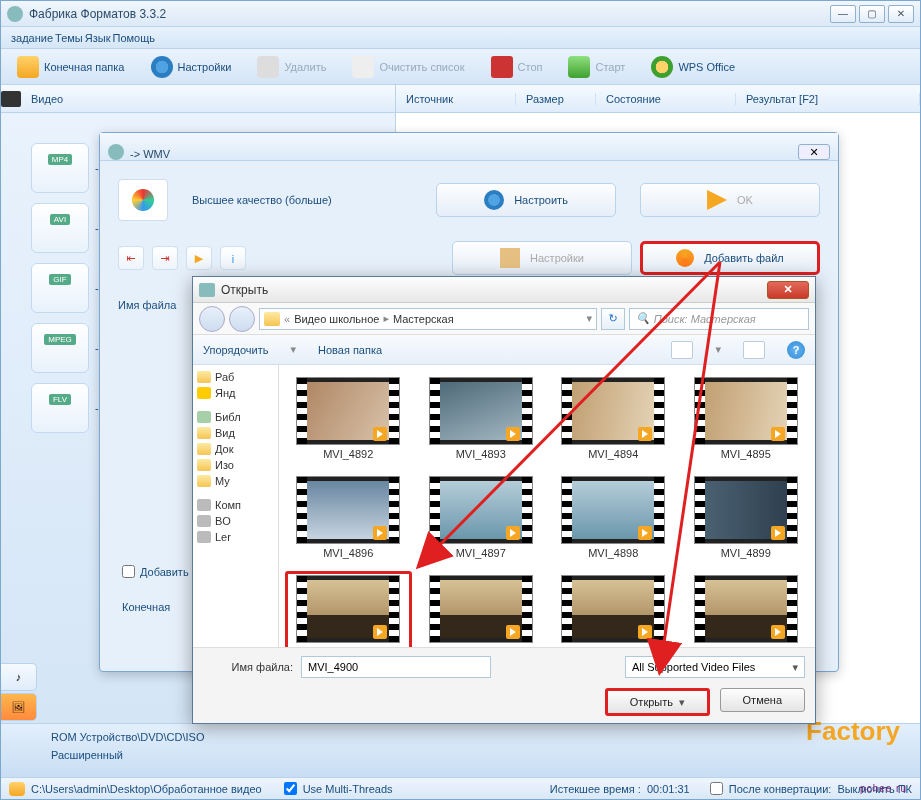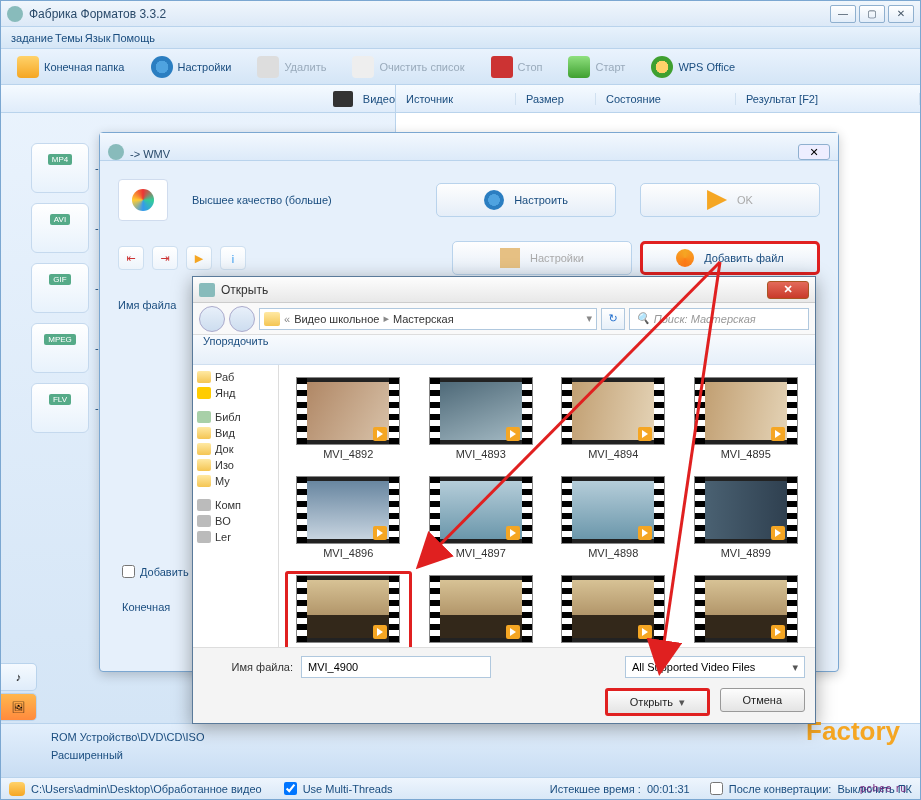--- a/index.html
+++ b/index.html
@@ -24,21 +24,21 @@
 .del-ic { background: #ddd; }
 .clear-ic { background: #eee; }
 .stop-ic { background: #c33; border-radius:3px; }
 .start-ic { background: linear-gradient(#8fe07f,#3fa030); }
 .wps-ic { background: radial-gradient(#ffd26a 40%, #3fa030 42%); border-radius:50%; }
 .disabled { color: #9ab; }
 
 .content { display: flex; height: calc(100% - 26px - 22px - 36px - 22px - 54px); }
 .left-col { width: 395px; background: linear-gradient(#eaf3fd,#d4e5f6); border-right: 1px solid #b9d3ec; }
 .right-col { flex: 1; background: #fff; }
-.video-header { height: 28px; background: linear-gradient(#f5faff,#dfecfa); display:flex; align-items:center; justify-content:flex-end; gap:10px; border-bottom:1px solid #b9d3ec; color:#1a4d7f; }
+.video-header { height: 28px; background: linear-gradient(#f5faff,#dfecfa); display:flex; align-items:center; justify-content:flex-start; gap:10px; border-bottom:1px solid #b9d3ec; color:#1a4d7f; }
 .clap-ic { width:20px; height:16px; background:#333; border-radius:2px; position:relative; }
 .col-headers { height:28px; display:flex; align-items:center; border-bottom:1px solid #b9d3ec; background: linear-gradient(#f5faff,#dfecfa); }
 .col-headers span { padding:0 10px; color:#1a4d7f; border-right:1px solid #d0e0f0; }
 
 .format-grid { padding: 30px 10px 10px 30px; display:flex; flex-direction:column; gap:10px; }
 .format-group { display:flex; align-items:center; gap:6px; }
 .format-thumb { width:58px; height:50px; background: linear-gradient(#fff,#e8f2fc); border:1px solid #c5d9ee; border-radius:6px; display:flex; align-items:center; justify-content:center; }
 .format-thumb .badge { font-size:8px; padding:1px 4px; border-radius:2px; color:#fff; background:#5a8; margin-top:-18px; }
 .format-label { color:#1a4d7f; width: 90px; }
 
@@ -76,21 +76,21 @@
 .open-dialog { position:absolute; top:276px; left:192px; width:624px; height:448px; background:#f4f4f4; border:1px solid #5a7a9a; box-shadow:0 4px 18px rgba(0,0,0,.35); }
 .od-title { height:26px; background:linear-gradient(#fdfdfd,#e8e8e8); border-bottom:1px solid #ccc; display:flex; align-items:center; padding:0 6px; }
 .od-title .t { color:#333; flex:1; font-size:12px; }
 .red-close { width:42px; height:18px; background:linear-gradient(#e36a5a,#c93a2a); border-radius:3px; color:#fff; display:flex; align-items:center; justify-content:center; font-weight:bold; border:1px solid #a52; }
 .od-nav { height:32px; display:flex; align-items:center; padding:4px 6px; gap:4px; background:#f9f9f9; border-bottom:1px solid #ddd; }
 .nav-circle { width:26px; height:26px; border-radius:50%; background:linear-gradient(#e8f0fa,#cdddef); border:1px solid #aac; }
 .breadcrumb { flex:1; height:22px; border:1px solid #b0c8de; background:#fff; display:flex; align-items:center; padding:0 4px; gap:4px; font-size:11px; color:#333; }
 .bc-sep { color:#888; }
 .refresh-btn { width:24px; height:22px; border:1px solid #b0c8de; background:linear-gradient(#fff,#e7f0f9); display:flex; align-items:center; justify-content:center; color:#1a6acb; }
 .search-box { width:180px; height:22px; border:1px solid #b0c8de; background:#fff; display:flex; align-items:center; padding:0 6px; color:#999; font-style:italic; }
-.od-toolbar { height:30px; background:linear-gradient(#f8fbfe,#e6eff9); border-bottom:1px solid #cfdff0; display:flex; align-items:flex-start; padding:0 10px; gap:22px; color:#1a4d7f;flex-direction:column; }
+.od-toolbar { height:30px; background:linear-gradient(#f8fbfe,#e6eff9); border-bottom:1px solid #cfdff0; display:flex; align-items:center; padding:0 10px; gap:22px; color:#1a4d7f; }
 .od-toolbar .spacer { flex:1; }
 .view-ic { width:22px; height:18px; border:1px solid #bcd; border-radius:2px; background:#fff; }
 .help-ic { width:18px; height:18px; border-radius:50%; background:radial-gradient(#6ab5f0,#2d8ad8); color:#fff; display:flex; align-items:center; justify-content:center; font-weight:bold; }
 
 .od-body { display:flex; height: calc(100% - 26px - 32px - 30px - 76px); }
 .od-tree { width:86px; border-right:1px solid #ddd; background:#fff; padding:4px 2px; overflow:hidden; }
 .tree-item { display:flex; align-items:center; gap:4px; padding:2px 2px; color:#333; font-size:10px; white-space:nowrap; }
 .tree-ic { width:14px; height:12px; background:#8cb3da; border-radius:2px; flex:none; }
 .tree-ic.folder { background:linear-gradient(#ffe9a3,#f4c553); }
 .tree-ic.drive { background:#bbb; }

